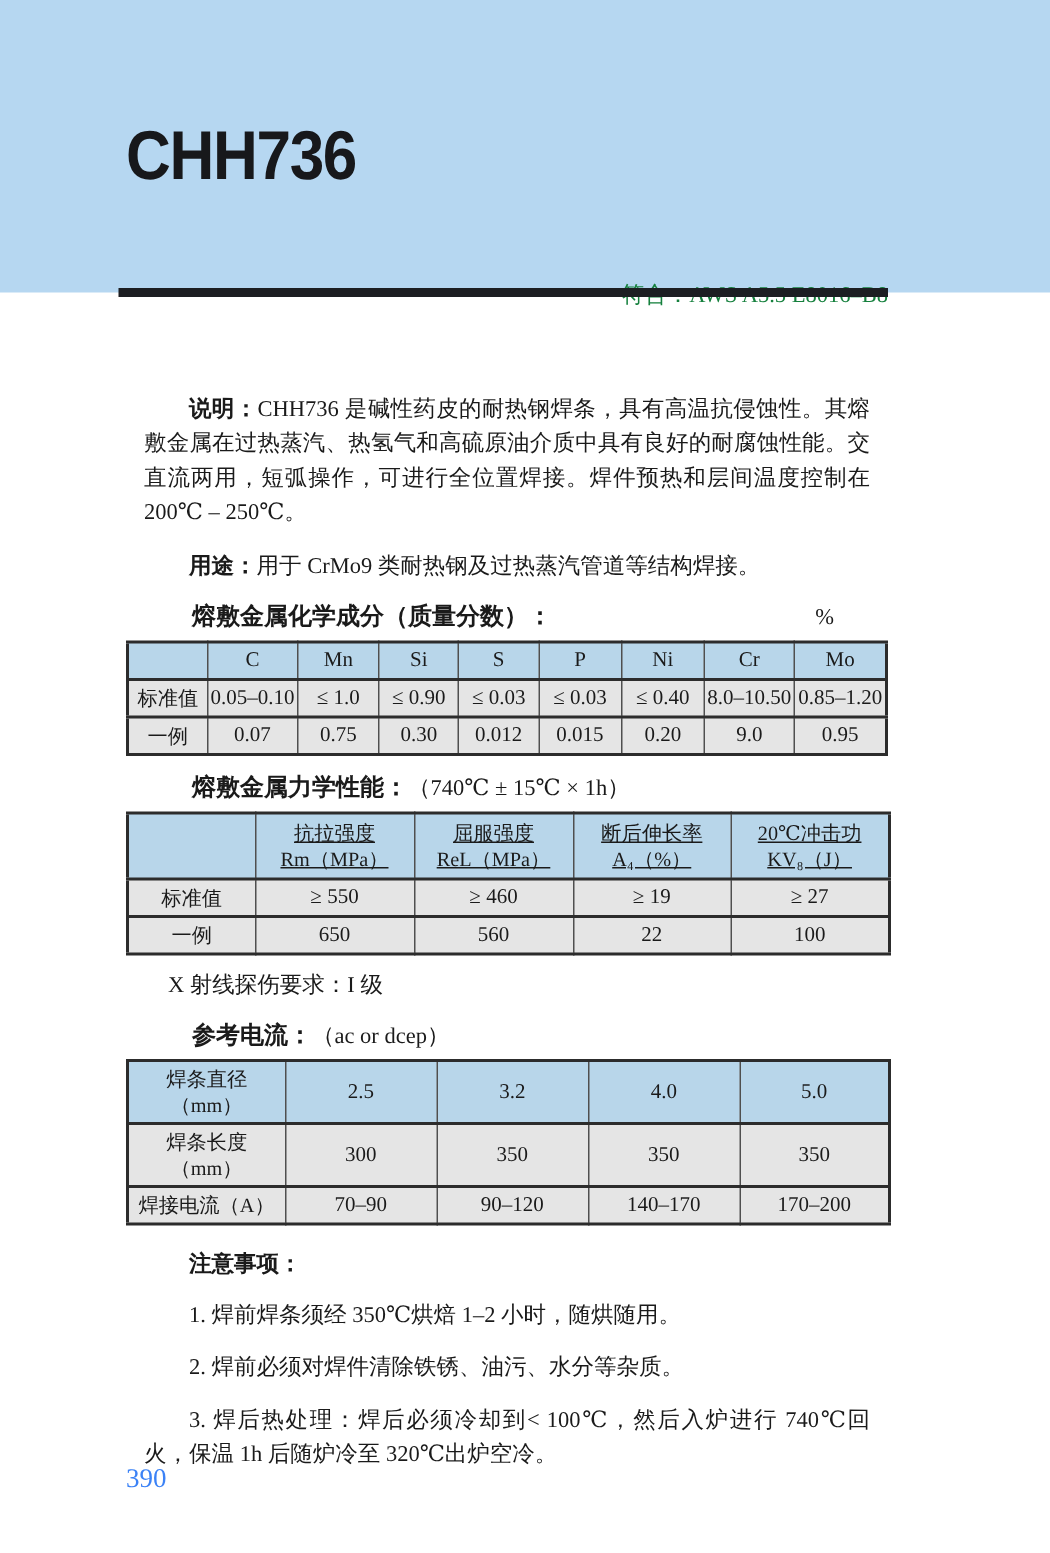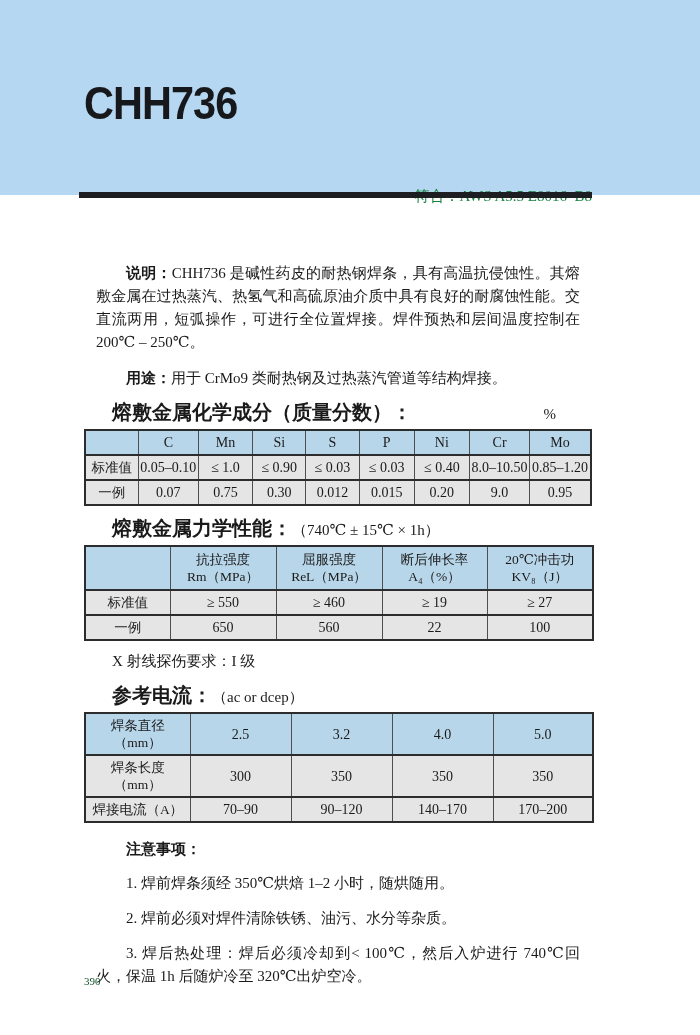--- a/index.html
+++ b/index.html
@@ -38,49 +38,49 @@
     font-size:15px; line-height:23px; text-align:justify;
   }
   .para { margin:12px; text-indent:2em; }
   .lbl { font-family:"Liberation Sans","DejaVu Sans",sans-serif; font-weight:bold; }
 
   .section-head {
     margin-top:12px; display:flex; justify-content:space-between;
     align-items:baseline; line-height:20px;
   }
   .section-head .left { padding-left:28px; }
-  .section-title { font-family:Liberation Sans, sans-serif; font-weight:bold; font-size:20px; }
+  .section-title { font-family:Liberation Sans, sans-serif; font-weight:bold; font-size:16px;margin-left:16px; }
   .section-cond { font-size:15px; }
   .unit-label { padding-right:36px; font-size:15px; }
 
   
   .dtable {
     border-collapse:collapse; table-layout:fixed;
     width:508px; margin-top:5px;
     border:2px solid #2c2c2c;
     font-size:13.5px; line-height:17px; text-align:center;
   }
   .dtable tr { border-top:2px solid #2c2c2c; border-bottom:2px solid #2c2c2c; }
   .dtable td {
     border:1px solid #4f4f4f;
     padding:3px 1px; vertical-align:middle;
     background:#e5e5e5;
   }
   .dtable td.hdr { background:#b8d6ea; }
   .dtable td.num { font-size:14px; }
-  .two-line { display:block; }
+  .two-line { display:block;text-decoration:underline; }
   .mech-head td { height:36px; }
 
   .xray-line { margin-top:9px; text-indent:28px; }
 
   .notes-title { margin-top:14px; }
 
   .page-number {
     position:absolute; left:84px; top:975px;
-    font-size:11px; color:#14532d;
+    font-size:18px; color:#3b82f6;
   }
 </style>
 </head>
 <body>
 
 <div class="page">
 
   <div class="band"></div>
   <div class="product-code">CHH736</div>
   <div class="compliance">符合：AWS A5.5 E8016–B8</div>

